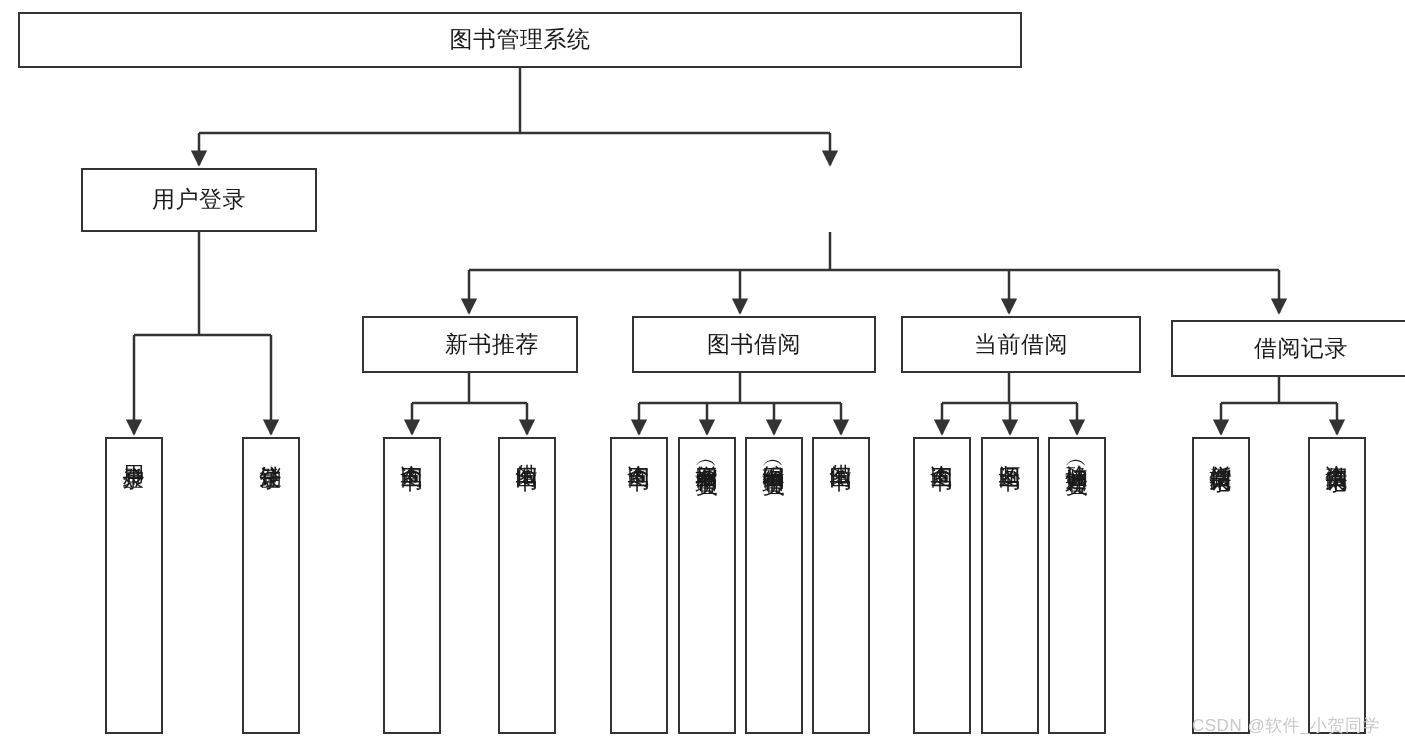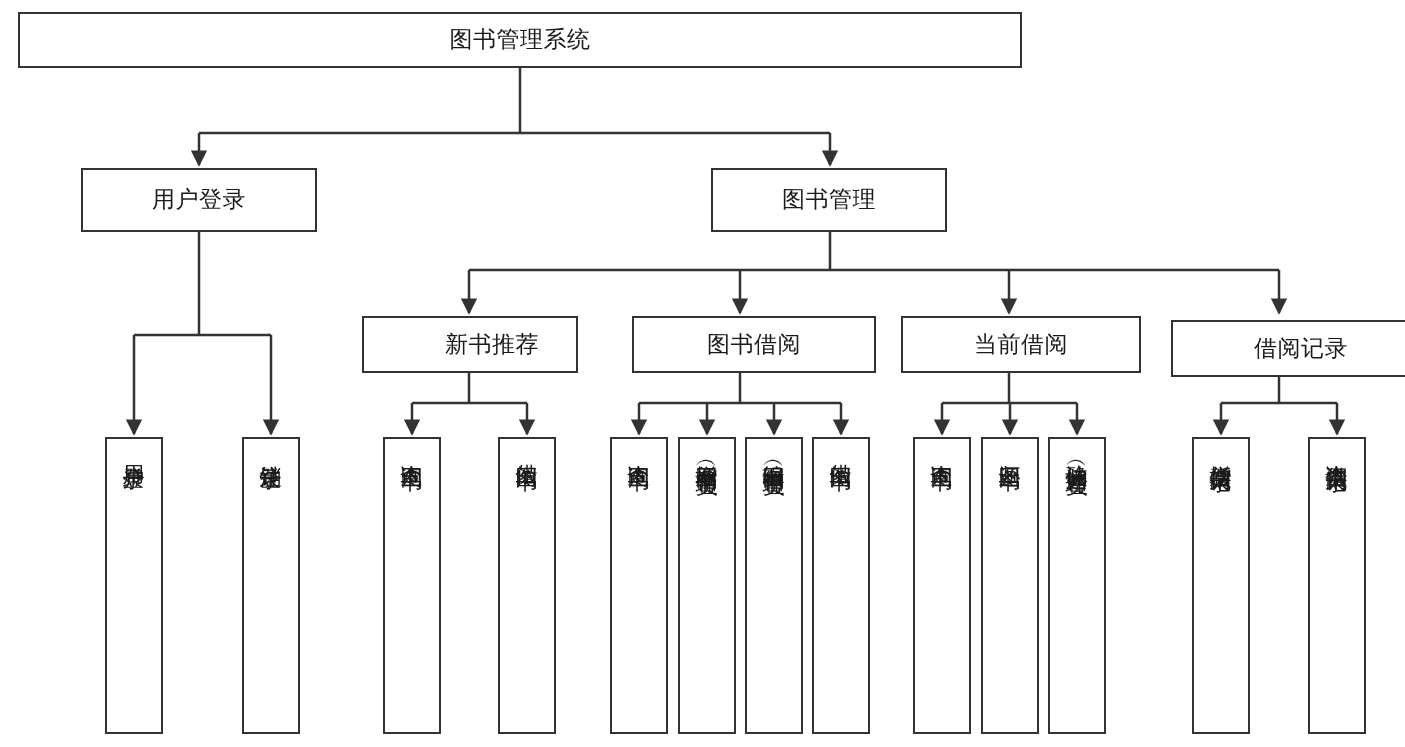--- a/index.html
+++ b/index.html
@@ -127,23 +127,20 @@
     </g>
   </svg>
 
   <div class="node horiz root" style="left:18px; top:12px; width:1004px; height:56px;">
     <span class="node-label">图书管理系统</span>
   </div>
 
   <div class="node horiz" style="left:81px; top:168px; width:236px; height:64px;">
     <span class="node-label">用户登录</span>
   </div>
-  <div class="node horiz" style="left:711px; top:168px; width:236px; height:64px;">
-    <span class="node-label">图书管理</span>
-  </div>
 
   <div class="node horiz" style="left:362px; top:316px; width:216px; height:57px;padding-left:44px;">
     <span class="node-label">新书推荐</span>
   </div>
   <div class="node horiz" style="left:632px; top:316px; width:244px; height:57px;">
     <span class="node-label">图书借阅</span>
   </div>
   <div class="node horiz" style="left:901px; top:316px; width:240px; height:57px;">
     <span class="node-label">当前借阅</span>
   </div>
@@ -188,14 +185,15 @@
     <span class="node-label">确认归还（管理员）</span>
   </div>
 
   <div class="node vert" style="left:1192px; top:437px; width:58px; height:297px;">
     <span class="node-label">新增借阅记录</span>
   </div>
   <div class="node vert" style="left:1308px; top:437px; width:58px; height:297px;">
     <span class="node-label">查询借阅记录</span>
   </div>
 
+  <div class="watermark" style="left:1192px; top:714px;">CSDN @软件_小贺同学</div>
 
 </div>
 
 </body></html>

